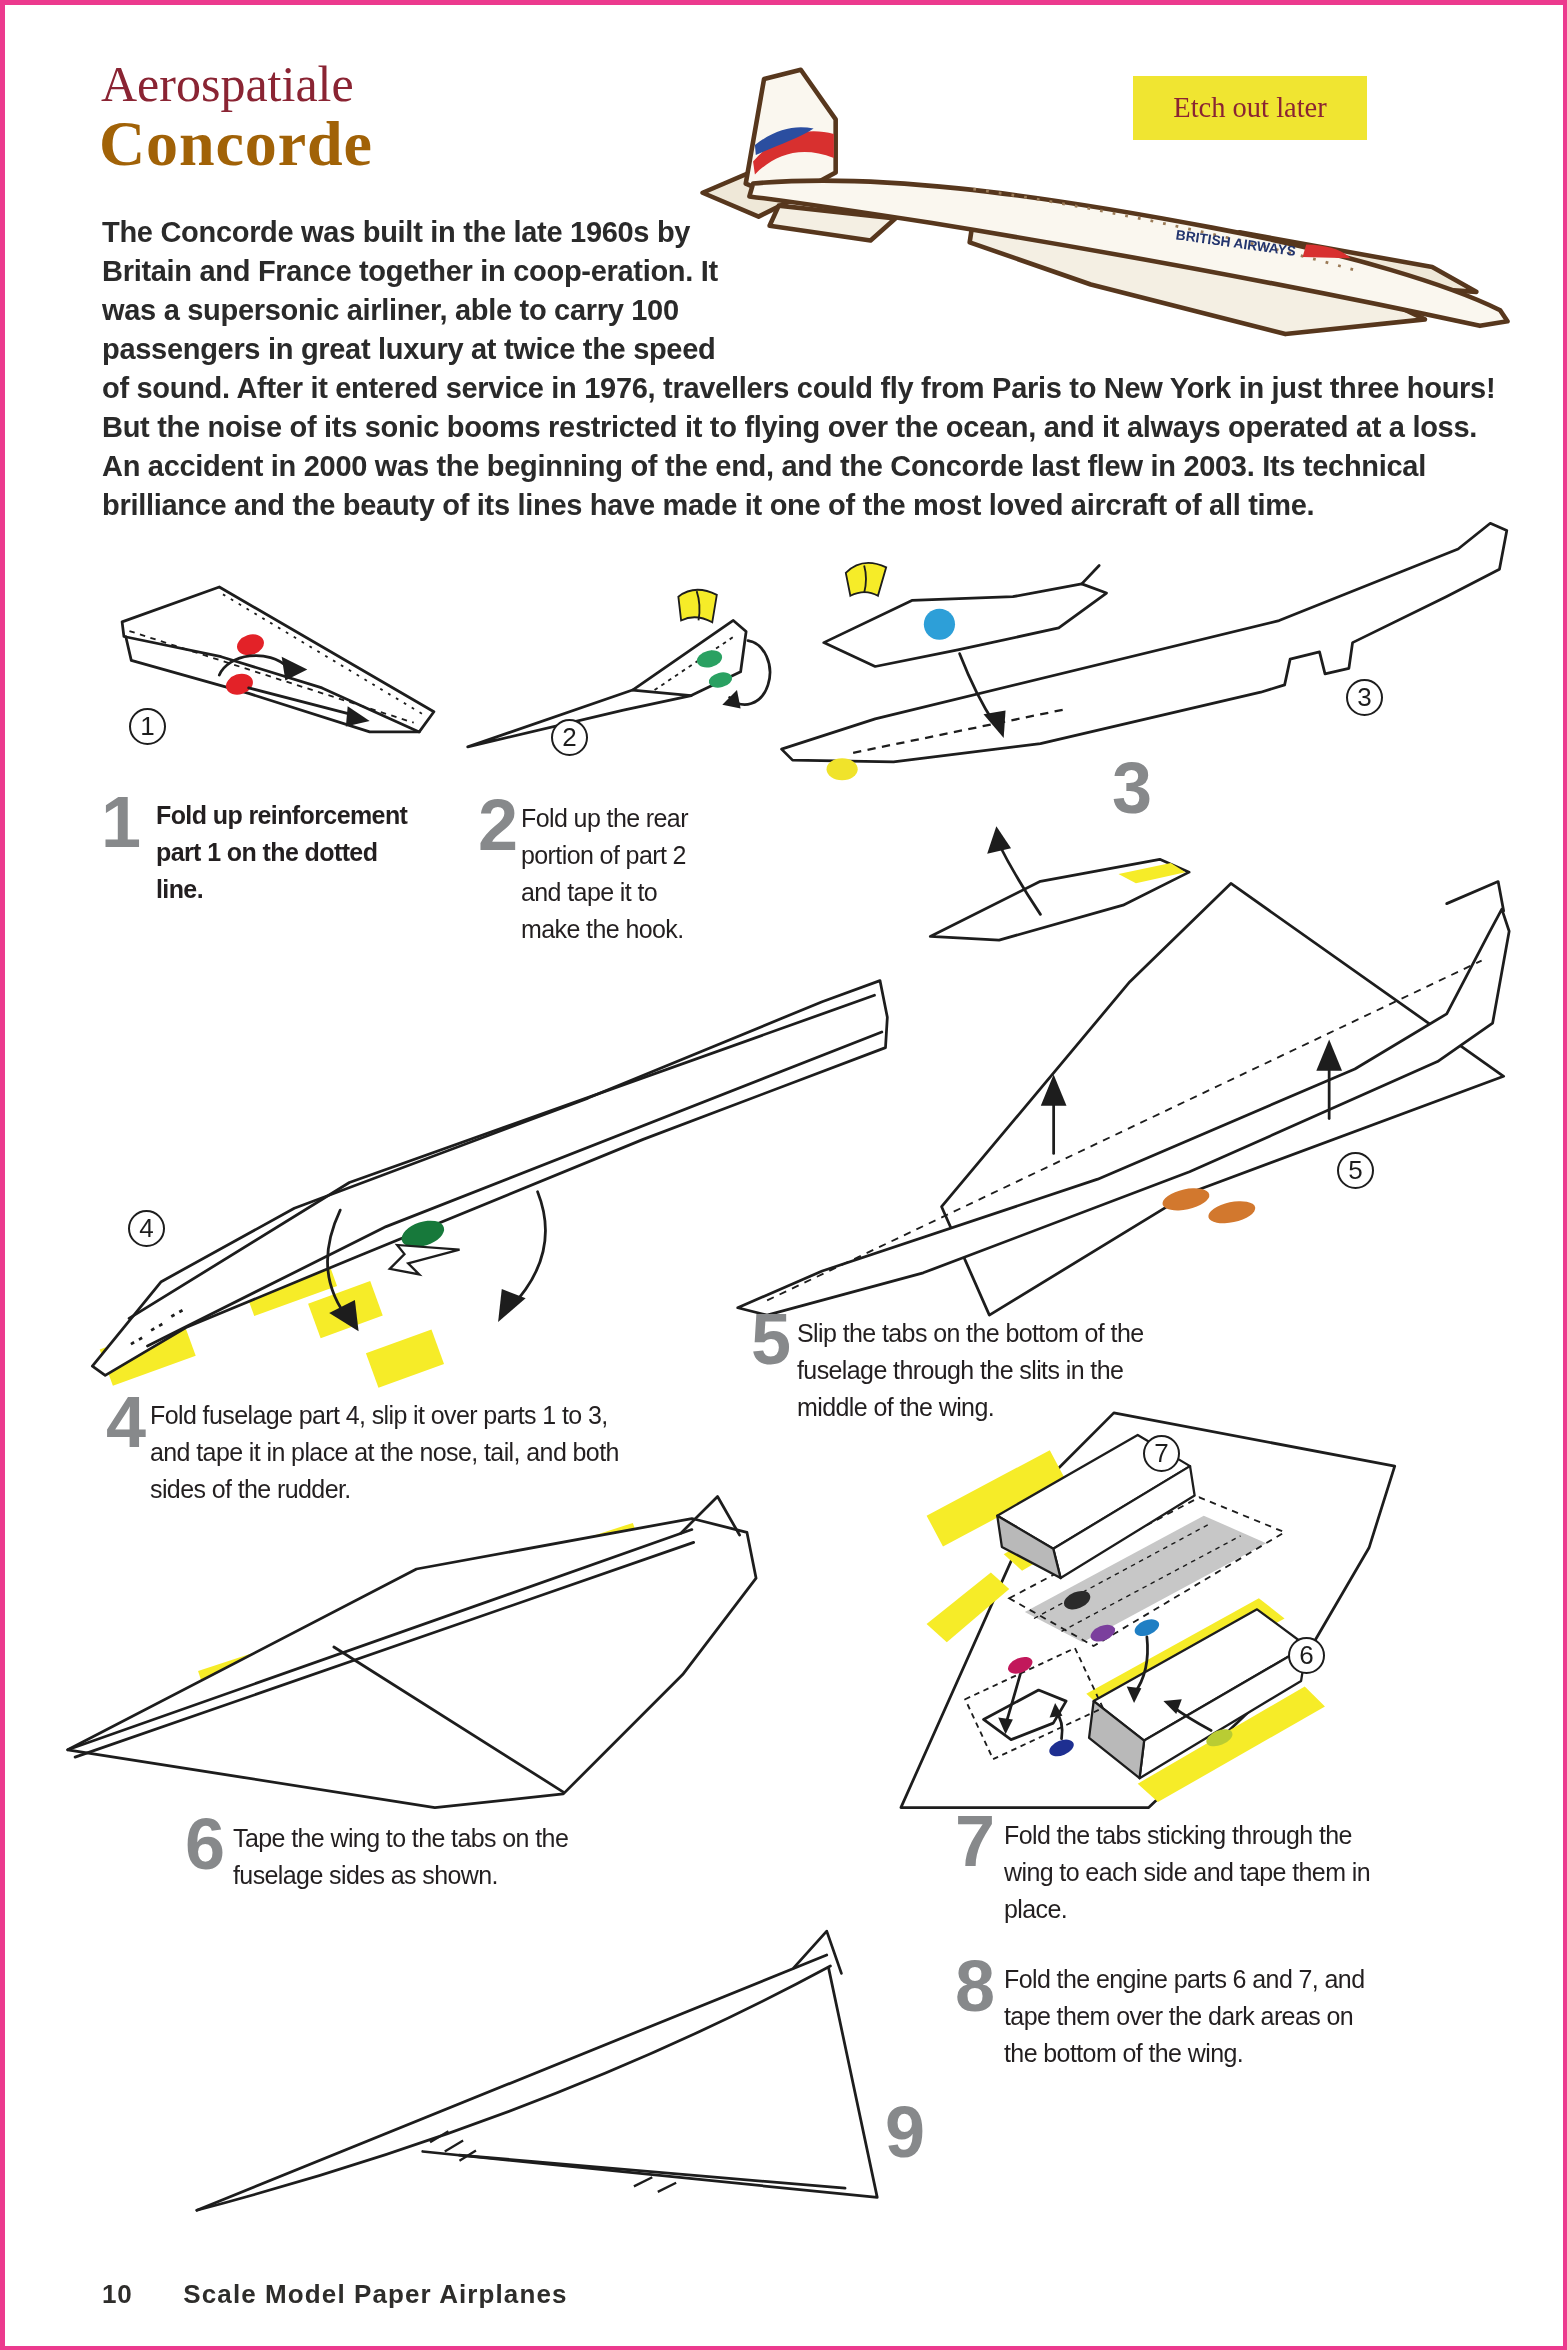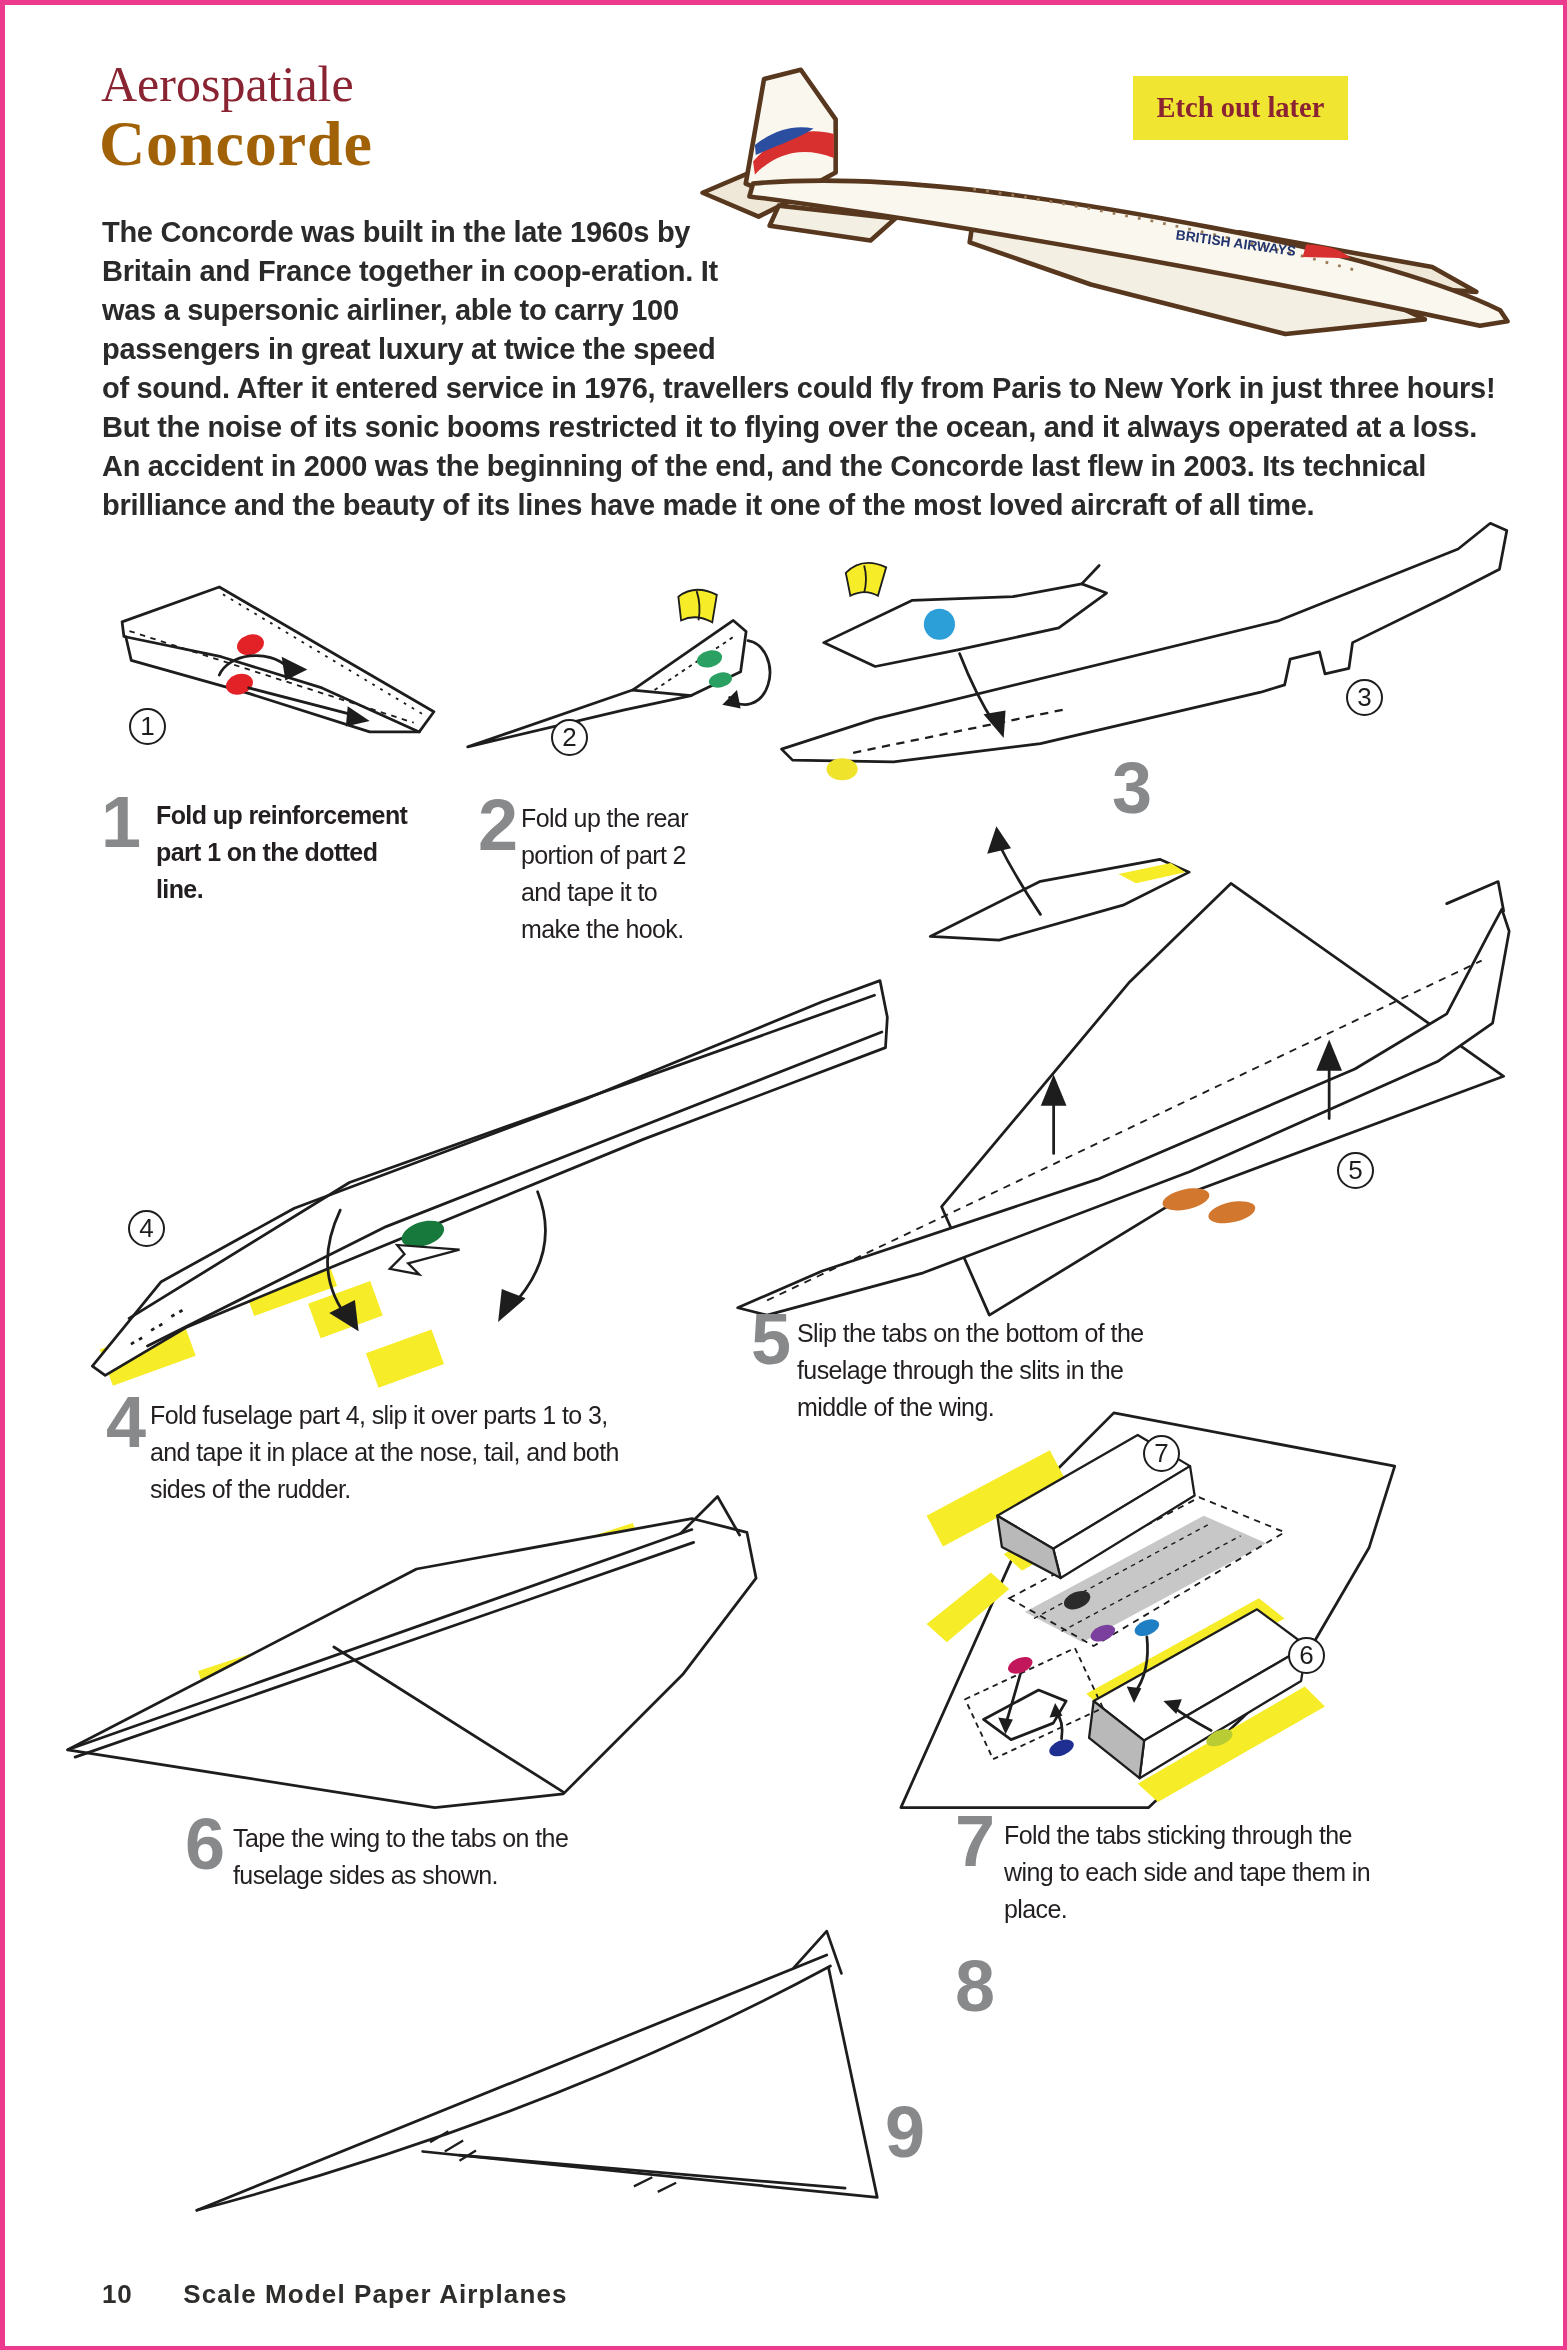--- a/index.html
+++ b/index.html
@@ -20,25 +20,25 @@
     font-size:50px;line-height:1.05;
     color:#8a2433;
   }
   .title2{
     left:94px;top:107px;
     font-family:"Liberation Serif",serif;
     font-size:64px;font-weight:bold;line-height:1.0;
     color:#a16207;letter-spacing:0.9px;
   }
   .badge{
-    left:1128px;top:71px;width:215px;height:64px;
+    left:1128px;top:71px;width:234px;height:64px;
     background:#f0e531;
     display:flex;align-items:center;justify-content:center;
     font-family:"Liberation Serif",serif;
-    font-weight:bold;font-size:28.5px;color:#8a2433;
+    font-weight:normal;font-size:28.5px;color:#8a2433;
   }
   .intro{
     left:97px;top:208px;width:1414px;
     font-size:29px;line-height:39px;font-weight:bold;
     letter-spacing:-0.3px;color:#2a2a2a;
   }
   .intro .wrap-spacer{float:right;width:785px;height:121px;}
   .step-num{
     font-size:72px;line-height:0.85;font-weight:bold;color:#87898b;
   }
@@ -246,20 +246,21 @@
     <path d="M490,290 l20,-10 M516,296 l20,-10" fill="none" stroke="#1d1d1d" stroke-width="2.5"></path>
   </svg>
 
   <div class="abs step-num" style="left:180px;top:1809px;">6</div>
   <div class="abs step-text" style="left:228px;top:1815px;width:349px;">Tape the wing to the tabs on the fuselage sides as shown.</div>
 
   <div class="abs step-num" style="left:950px;top:1806px;">7</div>
   <div class="abs step-text" style="left:999px;top:1812px;width:395px;">Fold the tabs sticking through the wing to each side and tape them in place.</div>
 
   <div class="abs step-num" style="left:950px;top:1951px;">8</div>
+  <div class="abs step-text" style="left:999px;top:1956px;width:381px;">Fold the engine parts 6 and 7, and tape them over the dark areas on the bottom of the wing.</div>
 
   <div class="abs step-num" style="left:880px;top:2097px;">9</div>
 
   <div class="abs circle-label" style="left:124px;top:703px;">1</div>
   <div class="abs circle-label" style="left:546px;top:714px;">2</div>
   <div class="abs circle-label" style="left:1341px;top:674px;">3</div>
   <div class="abs circle-label" style="left:123px;top:1205px;">4</div>
   <div class="abs circle-label" style="left:1332px;top:1147px;">5</div>
   <div class="abs circle-label" style="left:1138px;top:1430px;">7</div>
   <div class="abs circle-label" style="left:1283px;top:1632px;">6</div>

